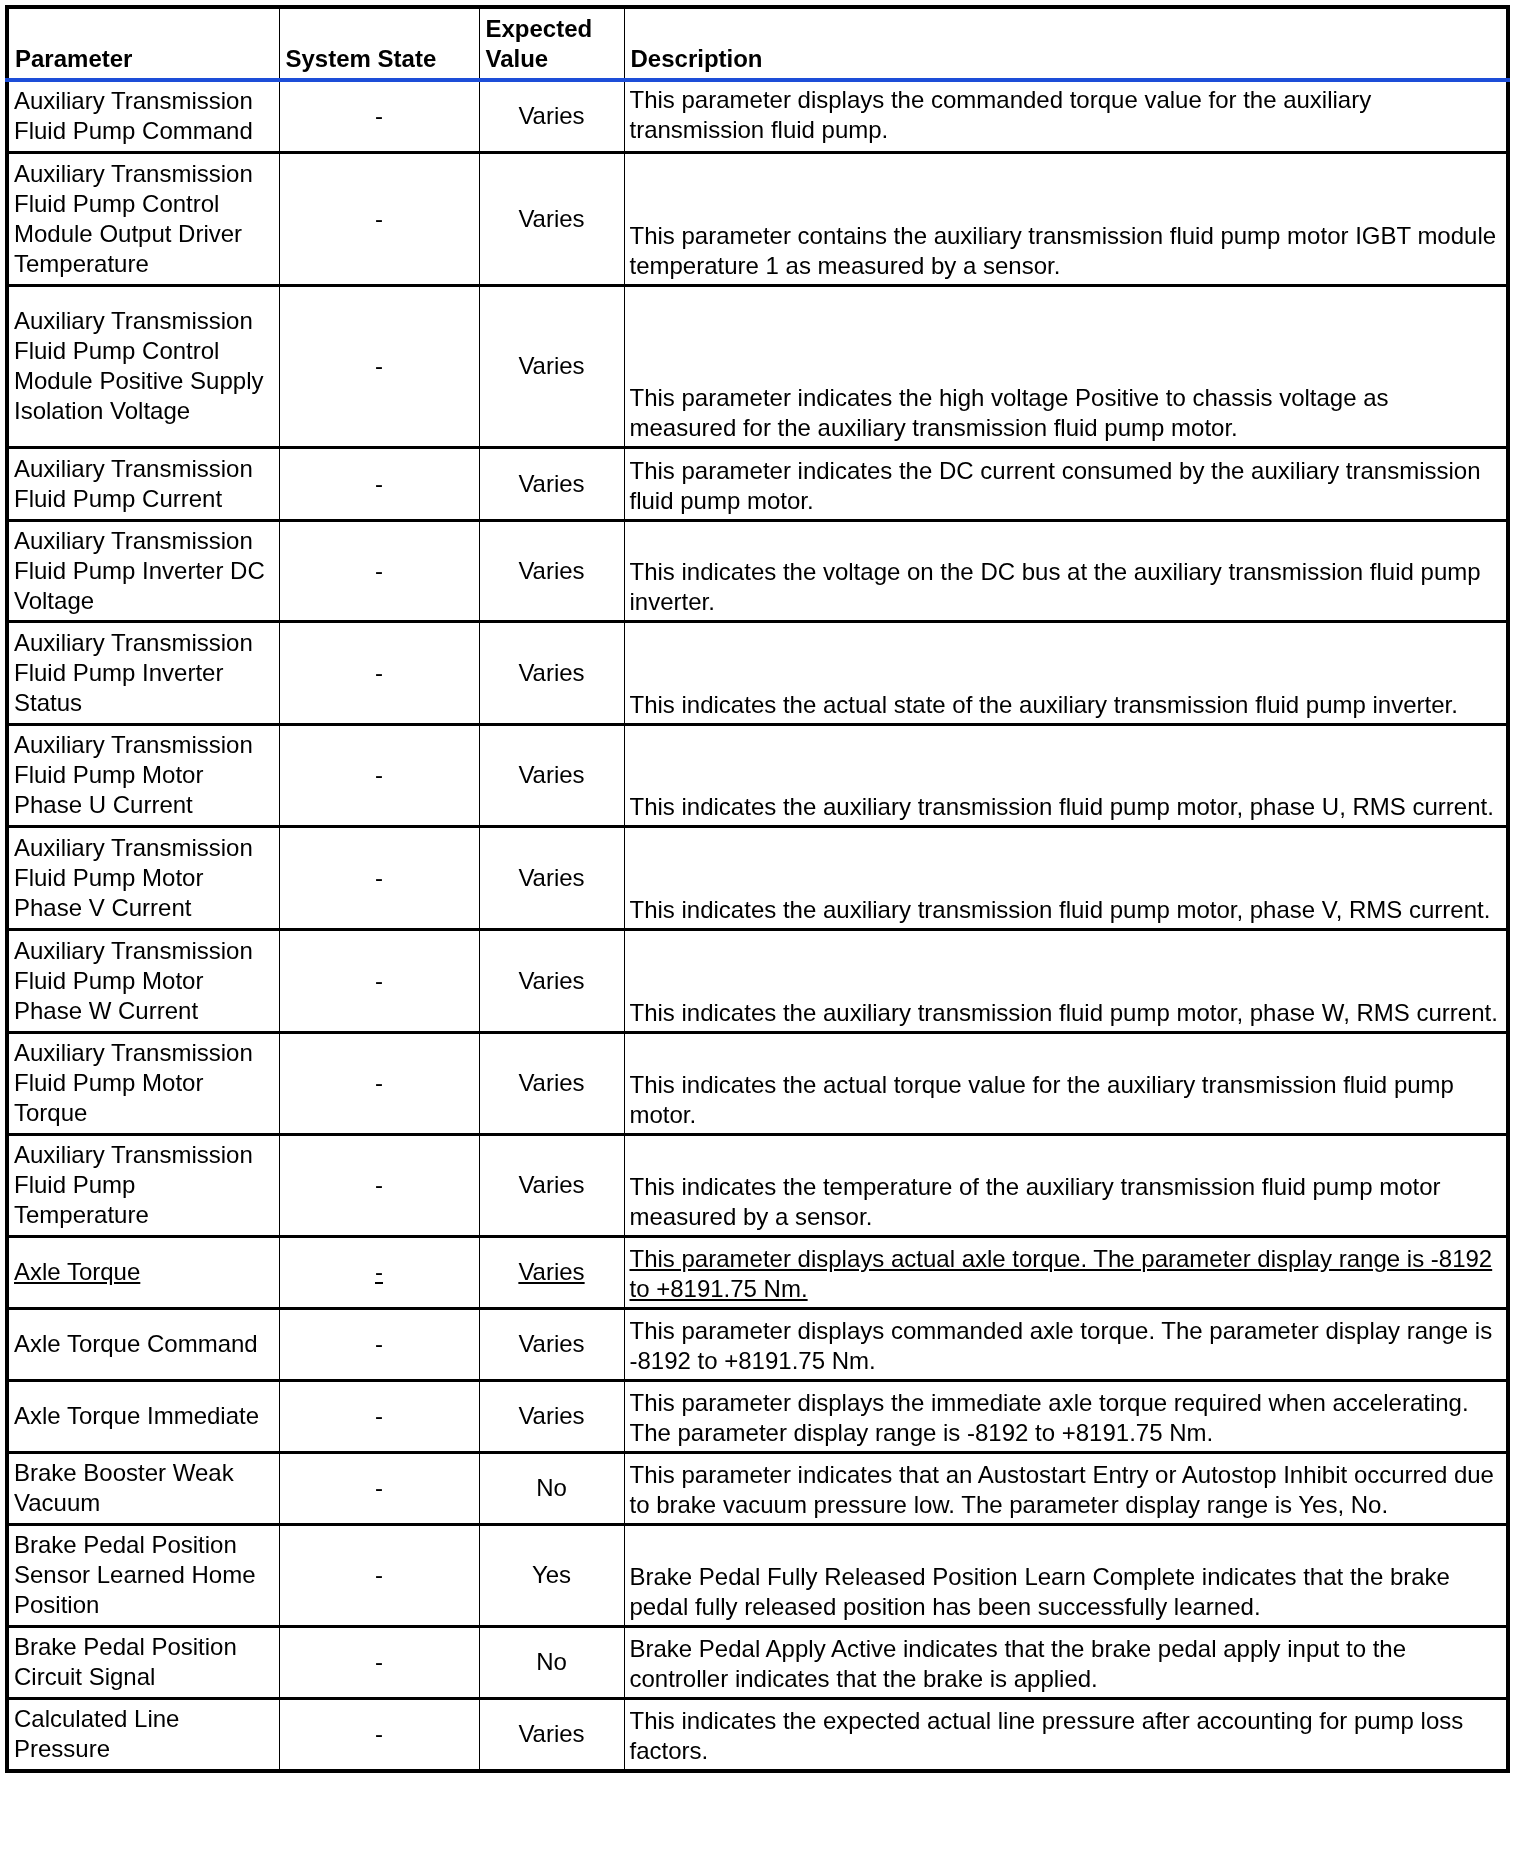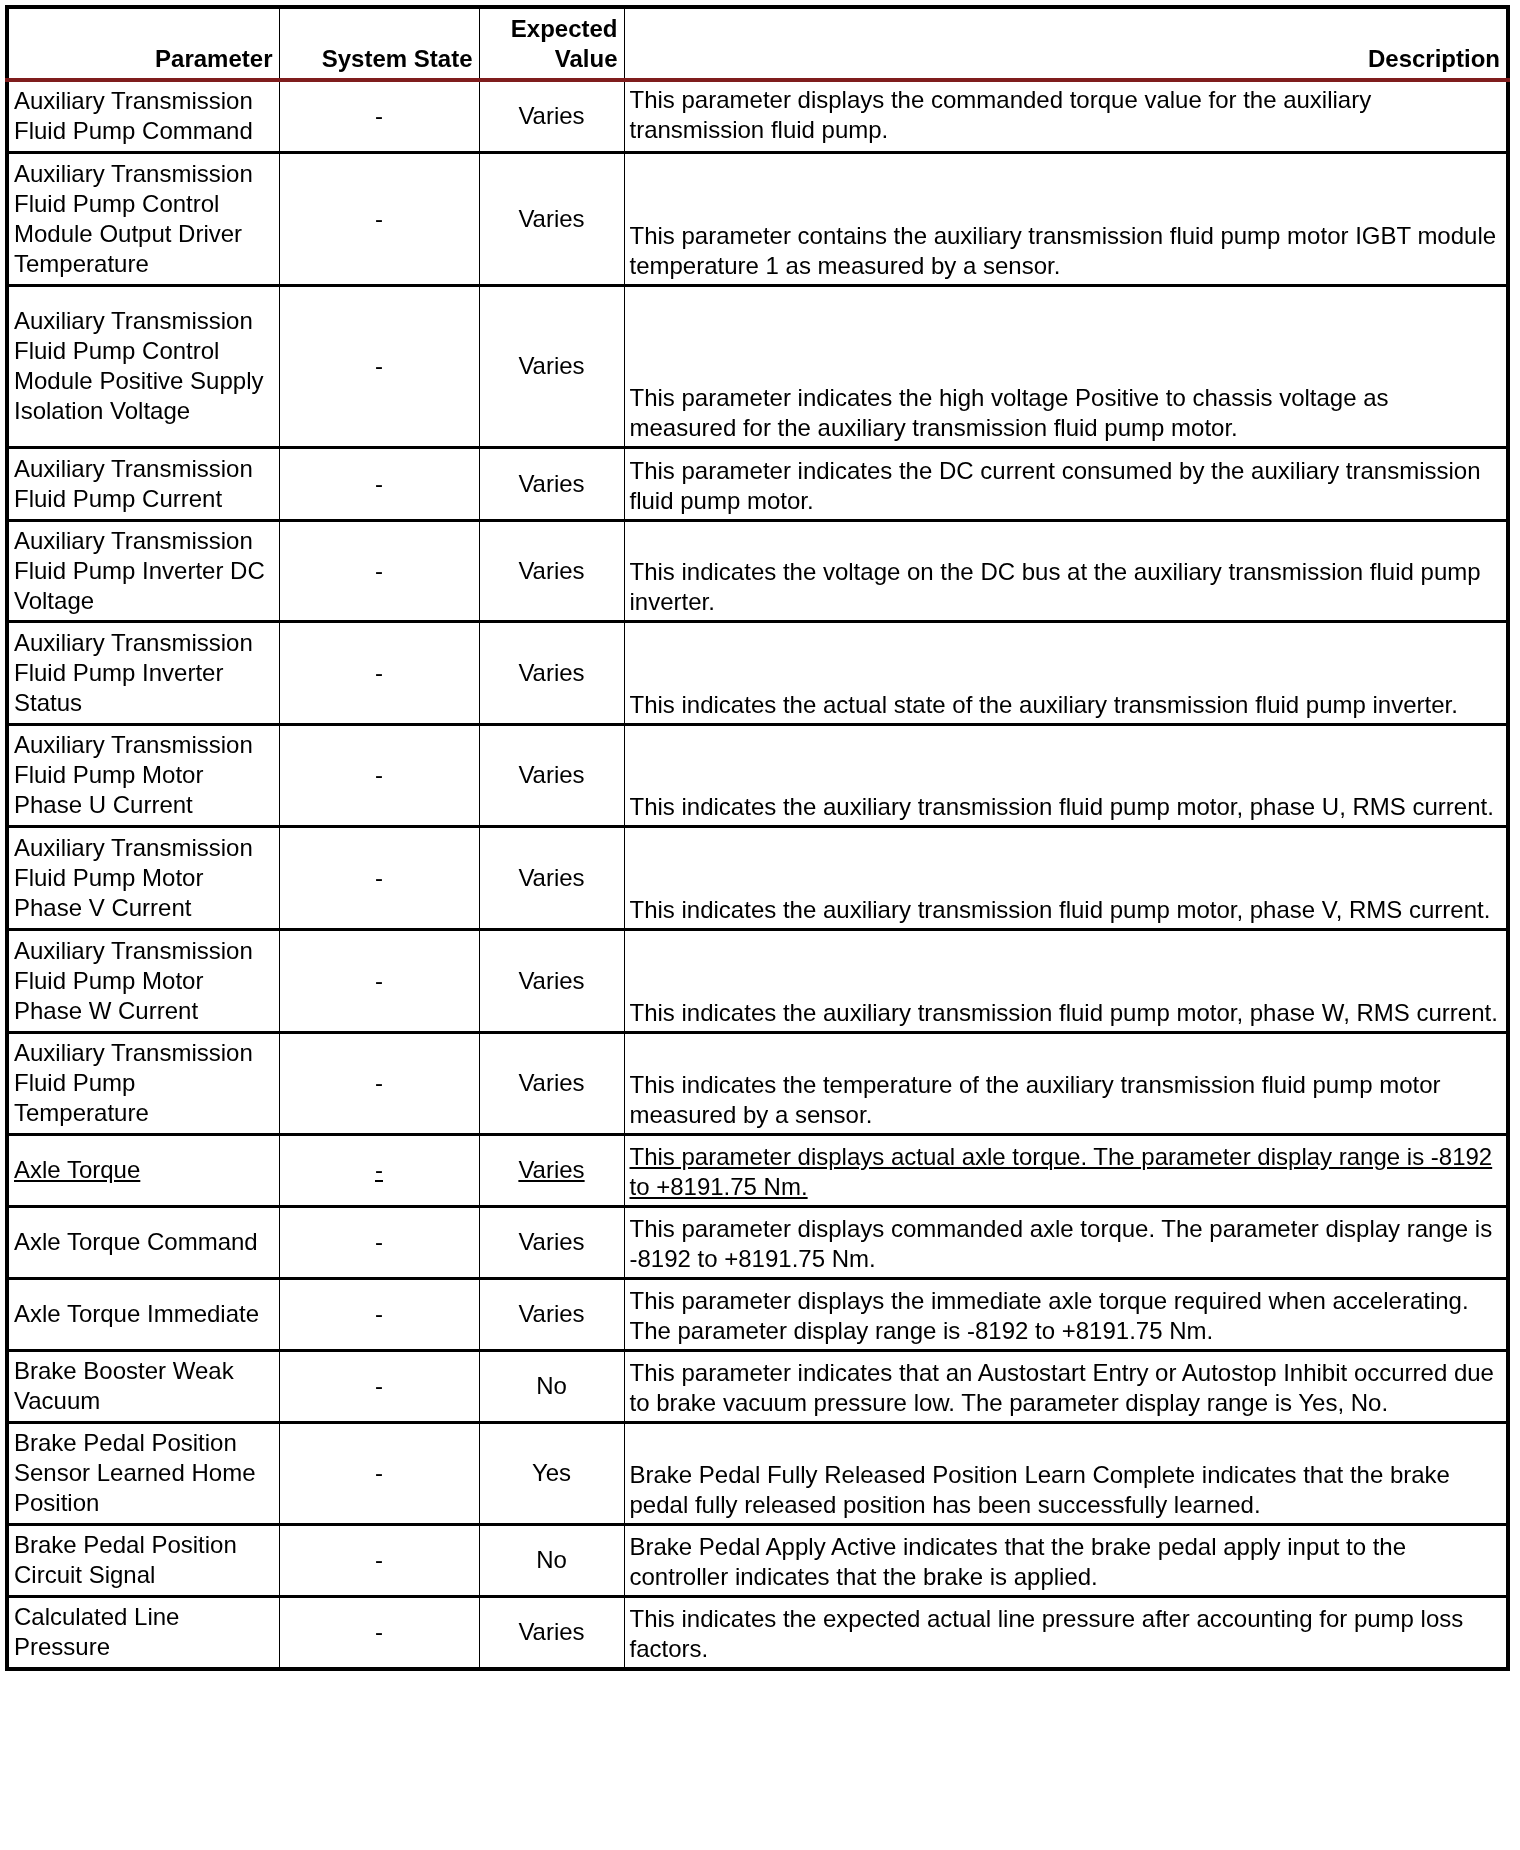--- a/index.html
+++ b/index.html
@@ -8,22 +8,22 @@
     position: absolute; left: 5px; top: 5px; width: 1505px;
     border-collapse: collapse; table-layout: fixed;
     border: 4px solid #000;
     font-family: "Liberation Sans", sans-serif;
     font-size: 24px; line-height: 30px; color: #000;
   }
   .tbl th, .tbl td {
     border: 1px solid #000; padding: 0 6px; overflow: hidden;
   }
   .tbl thead th {
-    font-weight: bold; text-align: right; vertical-align: bottom;
-    padding-bottom: 4px; border-bottom: 4px solid #7f1d1d;
+    font-weight: bold; text-align: left; vertical-align: bottom;
+    padding-bottom: 4px; border-bottom: 4px solid #1d4ed8;
   }
   .tbl tbody tr { border-bottom: 3px solid #000; }
   .tbl tbody tr td { border-bottom: 3px solid #000; }
   td.param { text-align: left; vertical-align: middle; padding-left: 5px; }
   td.state, td.value { text-align: center; vertical-align: middle; }
   td.desc { text-align: left; vertical-align: bottom; padding-bottom: 3px; padding-left: 5px; }
   col.c1 { width: 272px; } col.c2 { width: 200px; } col.c3 { width: 145px; } col.c4 { width: auto; }
 </style>
 </head>
 <body>
@@ -91,20 +91,26 @@
     <td class="state">-</td>
     <td class="value">Varies</td>
     <td class="desc">This indicates the auxiliary transmission fluid pump motor, phase V, RMS current.</td>
   </tr>
       <tr style="height: 103px;">
     <td class="param">Auxiliary Transmission Fluid Pump Motor Phase W Current</td>
     <td class="state">-</td>
     <td class="value">Varies</td>
     <td class="desc">This indicates the auxiliary transmission fluid pump motor, phase W, RMS current.</td>
   </tr>
+      <tr style="height: 102px;">
+    <td class="param">Auxiliary Transmission Fluid Pump Motor Torque</td>
+    <td class="state">-</td>
+    <td class="value">Varies</td>
+    <td class="desc">This indicates the actual torque value for the auxiliary transmission fluid pump motor.</td>
+  </tr>
       <tr style="height: 102px; margin-top: 22px;">
     <td class="param">Auxiliary Transmission Fluid Pump Temperature</td>
     <td class="state">-</td>
     <td class="value">Varies</td>
     <td class="desc">This indicates the temperature of the auxiliary transmission fluid pump motor measured by a sensor.</td>
   </tr>
       <tr style="height: 72px; text-decoration: underline;">
     <td class="param">Axle Torque</td>
     <td class="state">-</td>
     <td class="value">Varies</td>

